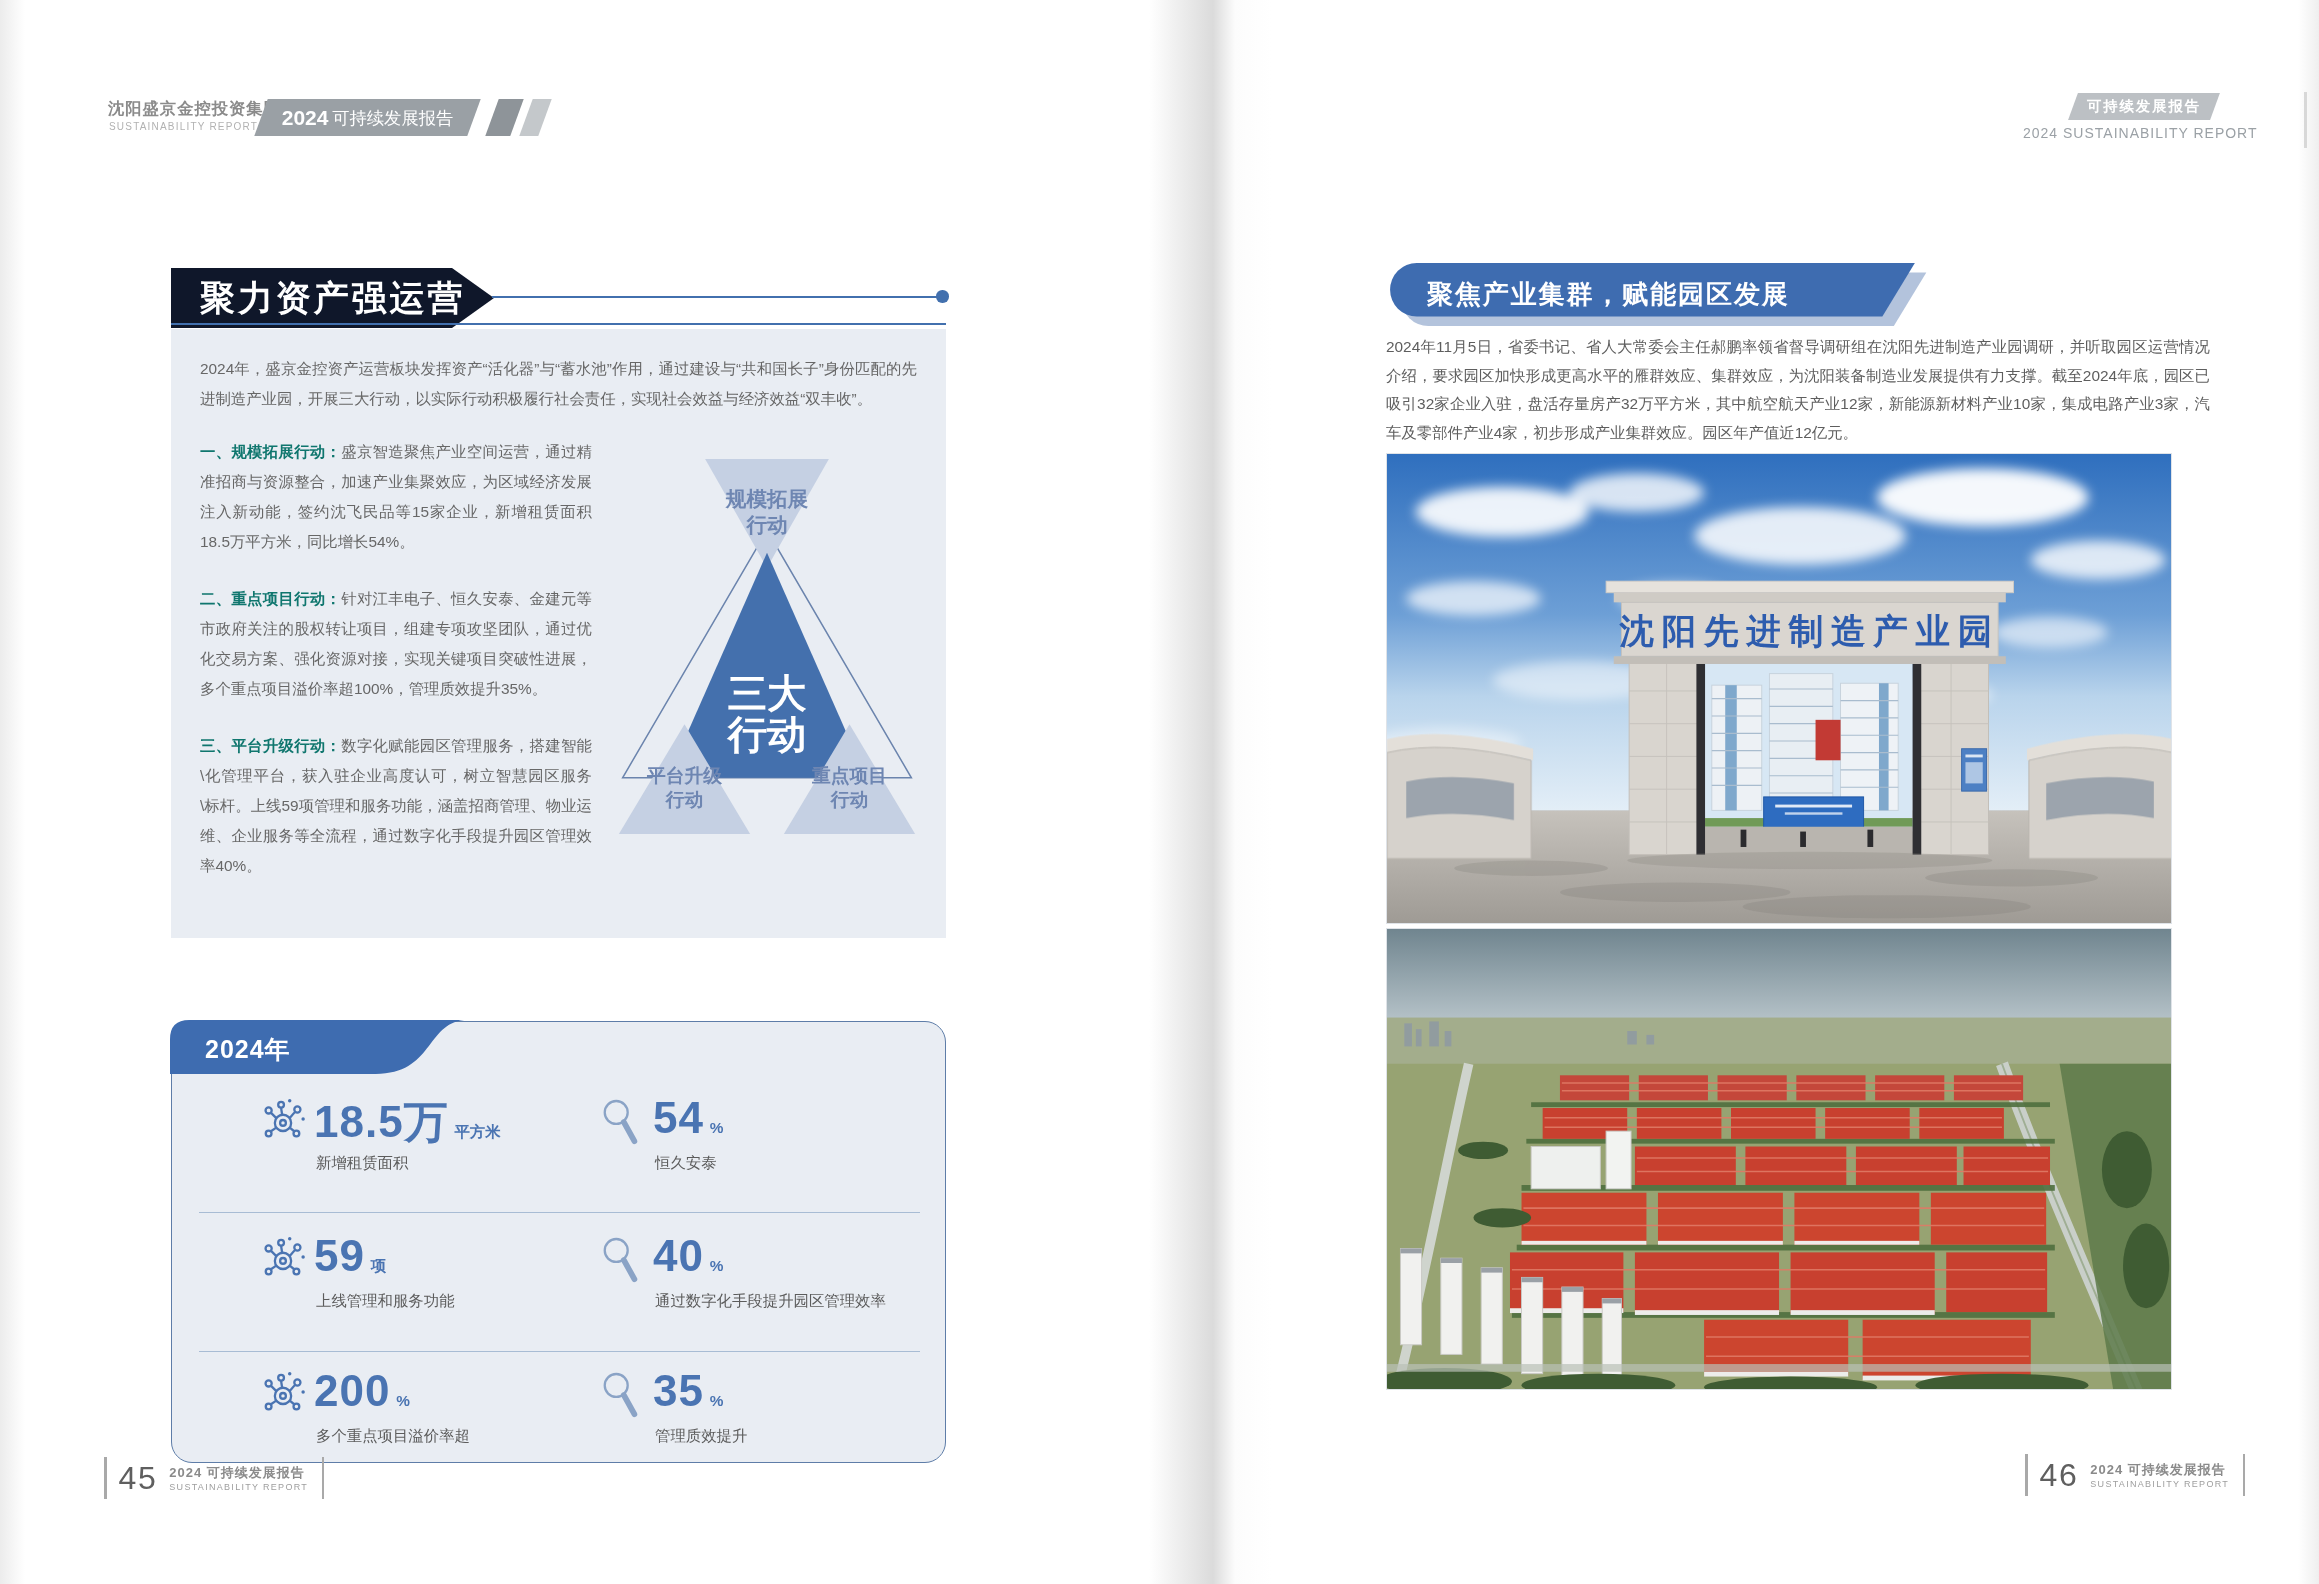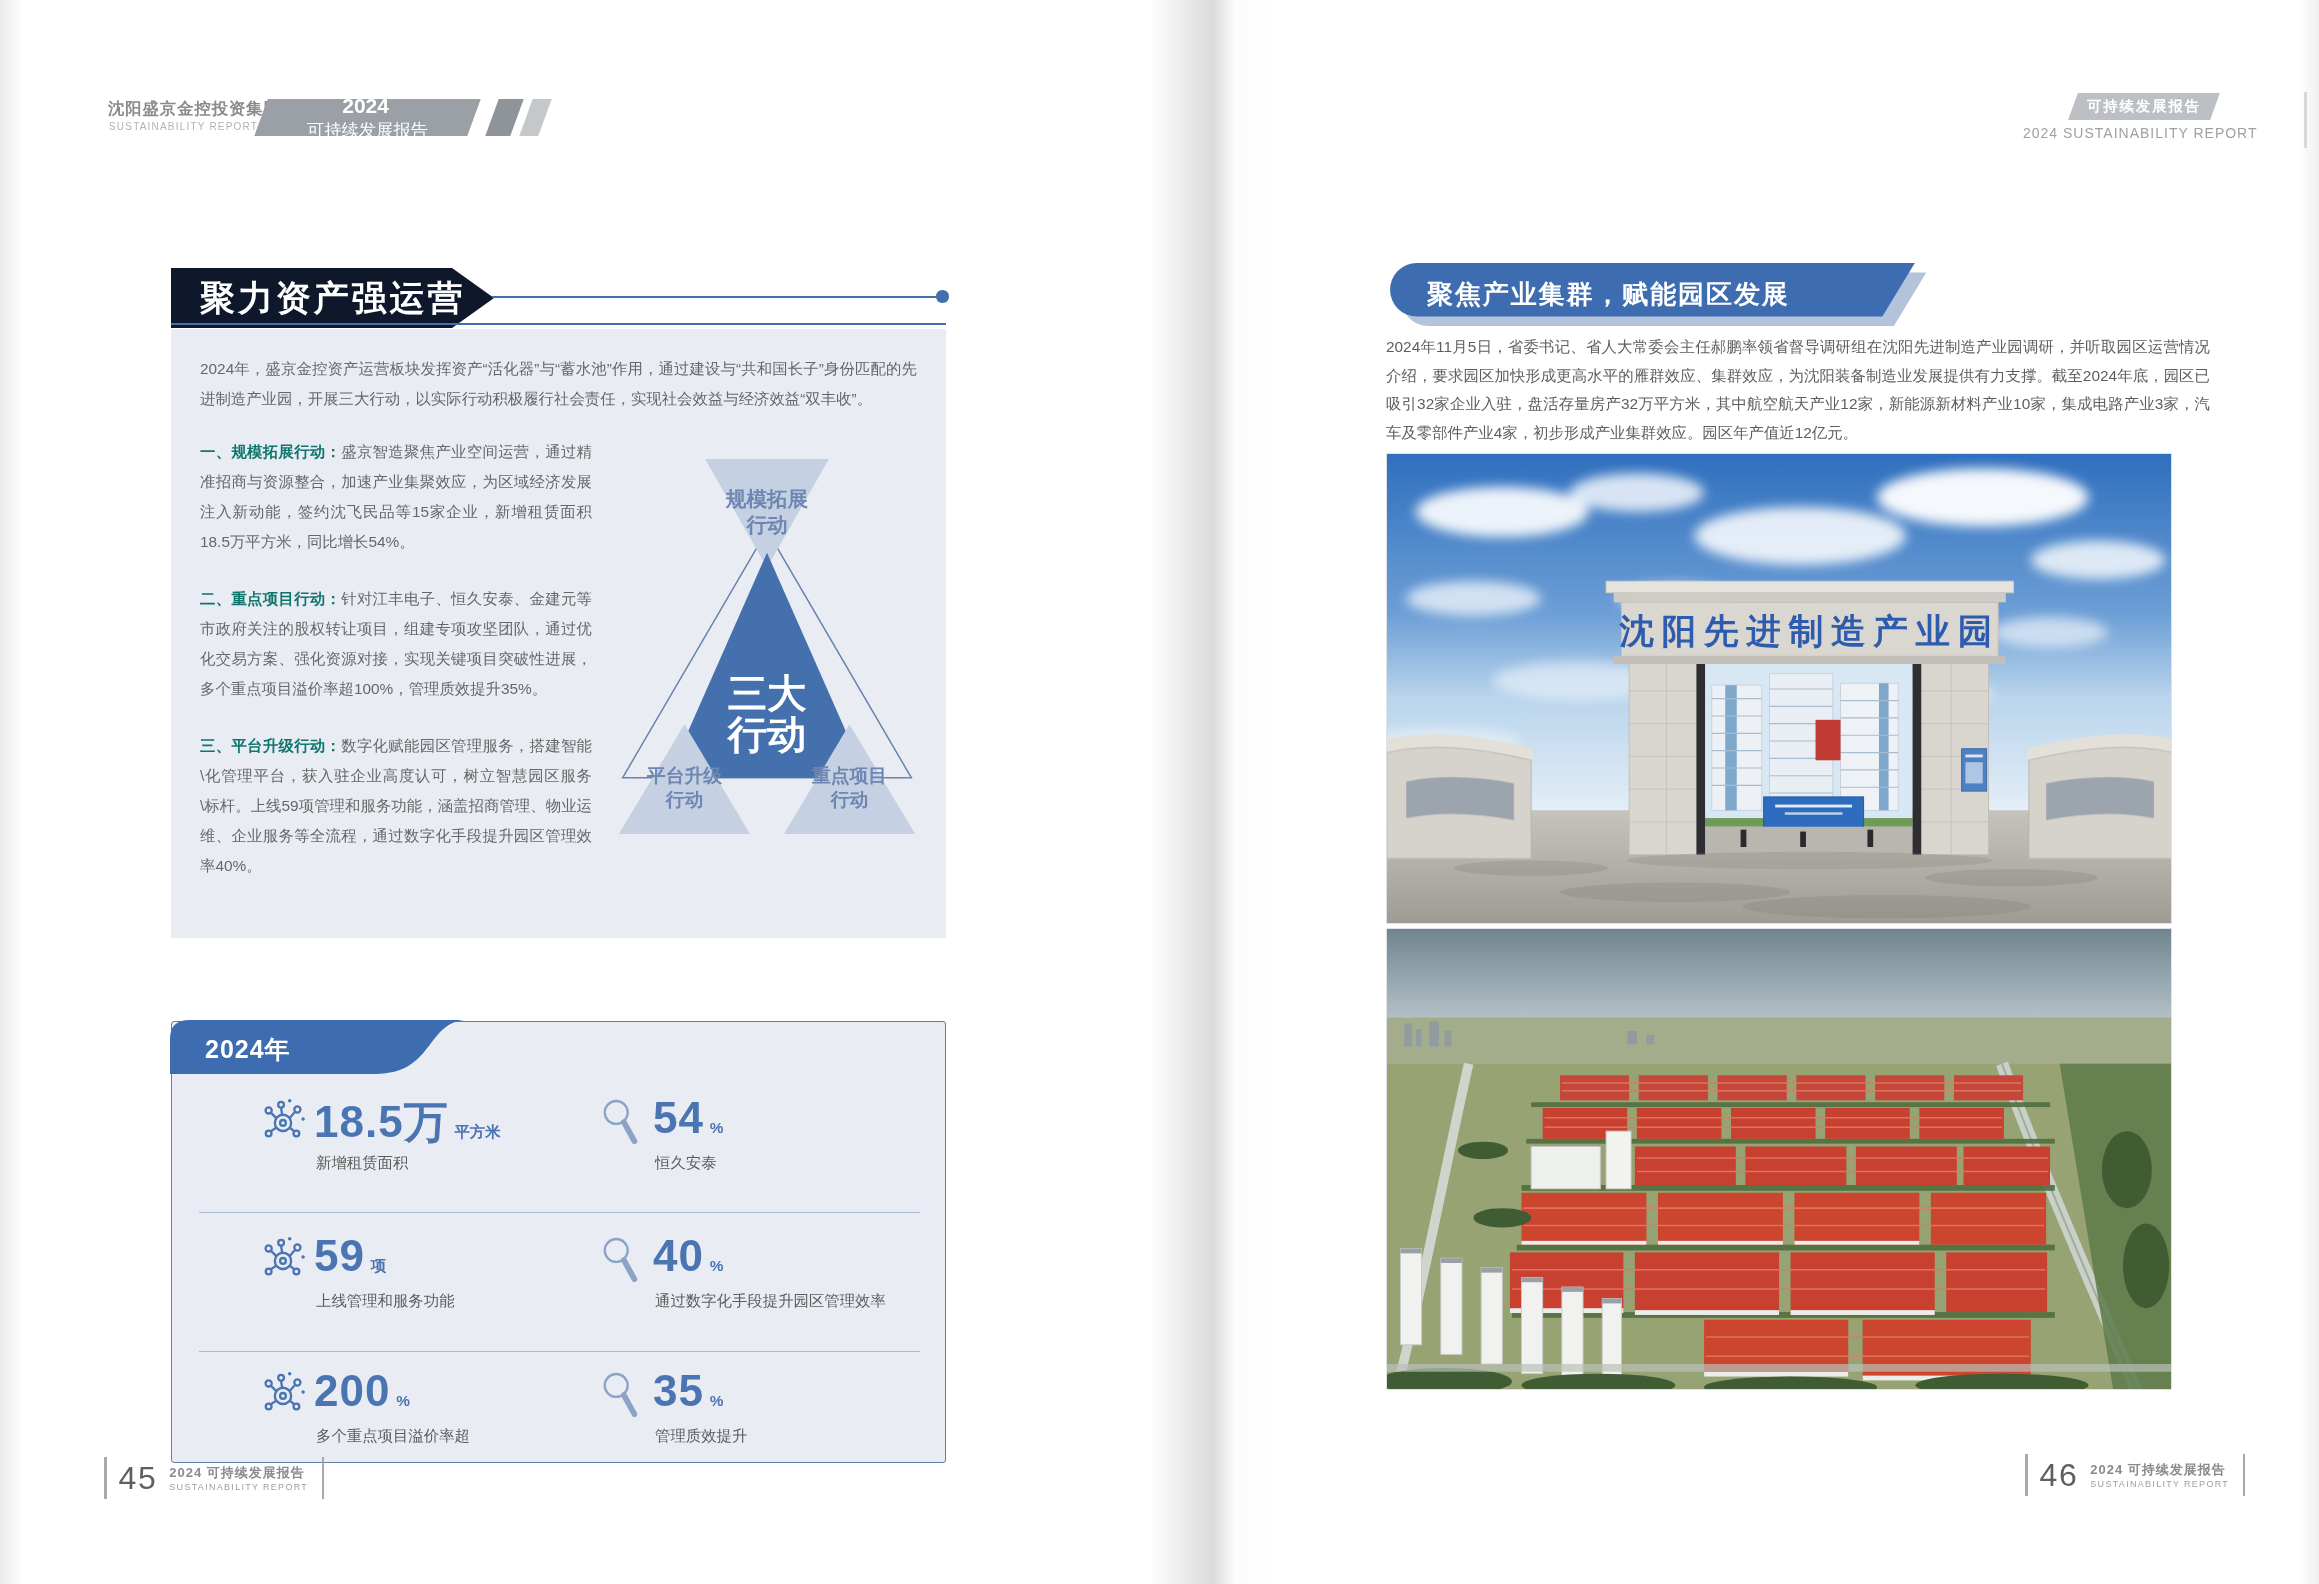--- a/index.html
+++ b/index.html
@@ -15,21 +15,21 @@
     background:linear-gradient(90deg, rgba(255,255,255,0) 0%, rgba(160,160,160,0.38) 52%, rgba(235,235,235,0.15) 70%, rgba(255,255,255,0) 100%); }
   .edge-l { left:0; top:0; width:25px; height:1584px;
     background:linear-gradient(90deg, rgba(200,200,200,0.35), rgba(255,255,255,0)); }
   .edge-r { right:0; top:0; width:21px; height:1584px;
     background:linear-gradient(270deg, rgba(200,200,200,0.30), rgba(255,255,255,0)); }
 
   
   .company { left:108px; top:98px; font-size:16.3px; font-weight:bold; color:#8b8b8b; letter-spacing:1px; }
   .company-sub { left:109px; top:121px; font-size:10px; color:#b2b2b2; letter-spacing:1.2px; }
   .hdr-badge-bg { left:261px; top:99px; width:213px; height:37px; background:#9aa0a5; transform:skewX(-20deg); }
-  .hdr-badge-text { left:261px; top:99px; width:213px; height:37px; display:flex; align-items:center; justify-content:center; color:#fff; white-space:nowrap;flex-direction:column; }
+  .hdr-badge-text { left:261px; top:99px; width:213px; height:37px; display:flex; align-items:center; justify-content:center; color:#fff; white-space:nowrap; }
   .hdr-badge-text .yr { font-size:21px; font-weight:bold; margin-right:3.8px; }
   .hdr-badge-text .tx { font-size:17.3px; }
   .stripe1 { left:492px; top:99px; width:25px; height:37px; background:#8e9499; transform:skewX(-20deg); }
   .stripe2 { left:526px; top:99px; width:19px; height:37px; background:#c4c8cb; transform:skewX(-20deg); }
 
   
   .r-hdr-badge-bg { left:2073px; top:93px; width:142px; height:27px; background:#bcc0c4; transform:skewX(-20deg); }
   .r-hdr-badge-text { left:2073px; top:93px; width:142px; height:27px; display:flex; align-items:center; justify-content:center;
     color:#fff; font-size:14.4px; font-weight:bold; letter-spacing:1.9px; white-space:nowrap; }
   .r-hdr-sub { left:2023px; top:125px; width:202px; font-size:14px; color:#9ba1a6; letter-spacing:1px; text-align:right; white-space:nowrap; }
@@ -45,21 +45,21 @@
 
   
   .panel { left:171px; top:329px; width:775px; height:609px; background:#e9edf3; padding:25px 29px 0 29px; overflow:hidden; }
   .panel p { font-size:15.4px; line-height:1.95; color:#676767; text-align:justify; }
   .panel .intro { margin-bottom:23px; }
   .panel .act { margin-bottom:27px; }
   .lead { color:#0f766e; font-weight:bold; }
   .diagram { float:right; width:300px; height:434px; margin:0 0 5.8px 25px; }
 
   
-  .stats-box { left:171px; top:1021px; width:775px; height:442px; border:1.9px solid #5e7da8; border-radius:3px; background:#e9edf3; }
+  .stats-box { left:171px; top:1021px; width:775px; height:442px; border:1.9px solid #5e7da8; border-radius:21px; background:#e9edf3; }
   .stats-tab { left:-1.9px; top:-1.9px; }
   .stats-year { left:33px; top:10.6px; font-size:25px; font-weight:bold; color:#ffffff; letter-spacing:1px; }
   .stat-cell { position:absolute; width:346px; height:111px; }
   .stat-icon { position:absolute; left:0; top:3.8px; }
   .stat-main { position:absolute; left:54px; top:0; white-space:nowrap; }
   .num { font-size:44px; font-weight:bold; color:#4a74b2; letter-spacing:1px; }
   .unit { font-size:15.4px; font-weight:bold; color:#4a74b2; margin-left:5.8px; }
   .stat-caption { position:absolute; left:56px; top:60px; font-size:15.4px; color:#5c5c5c; white-space:nowrap; }
   .divider { position:absolute; left:27px; width:721px; height:1px; background:#a8bcd4; }
 

